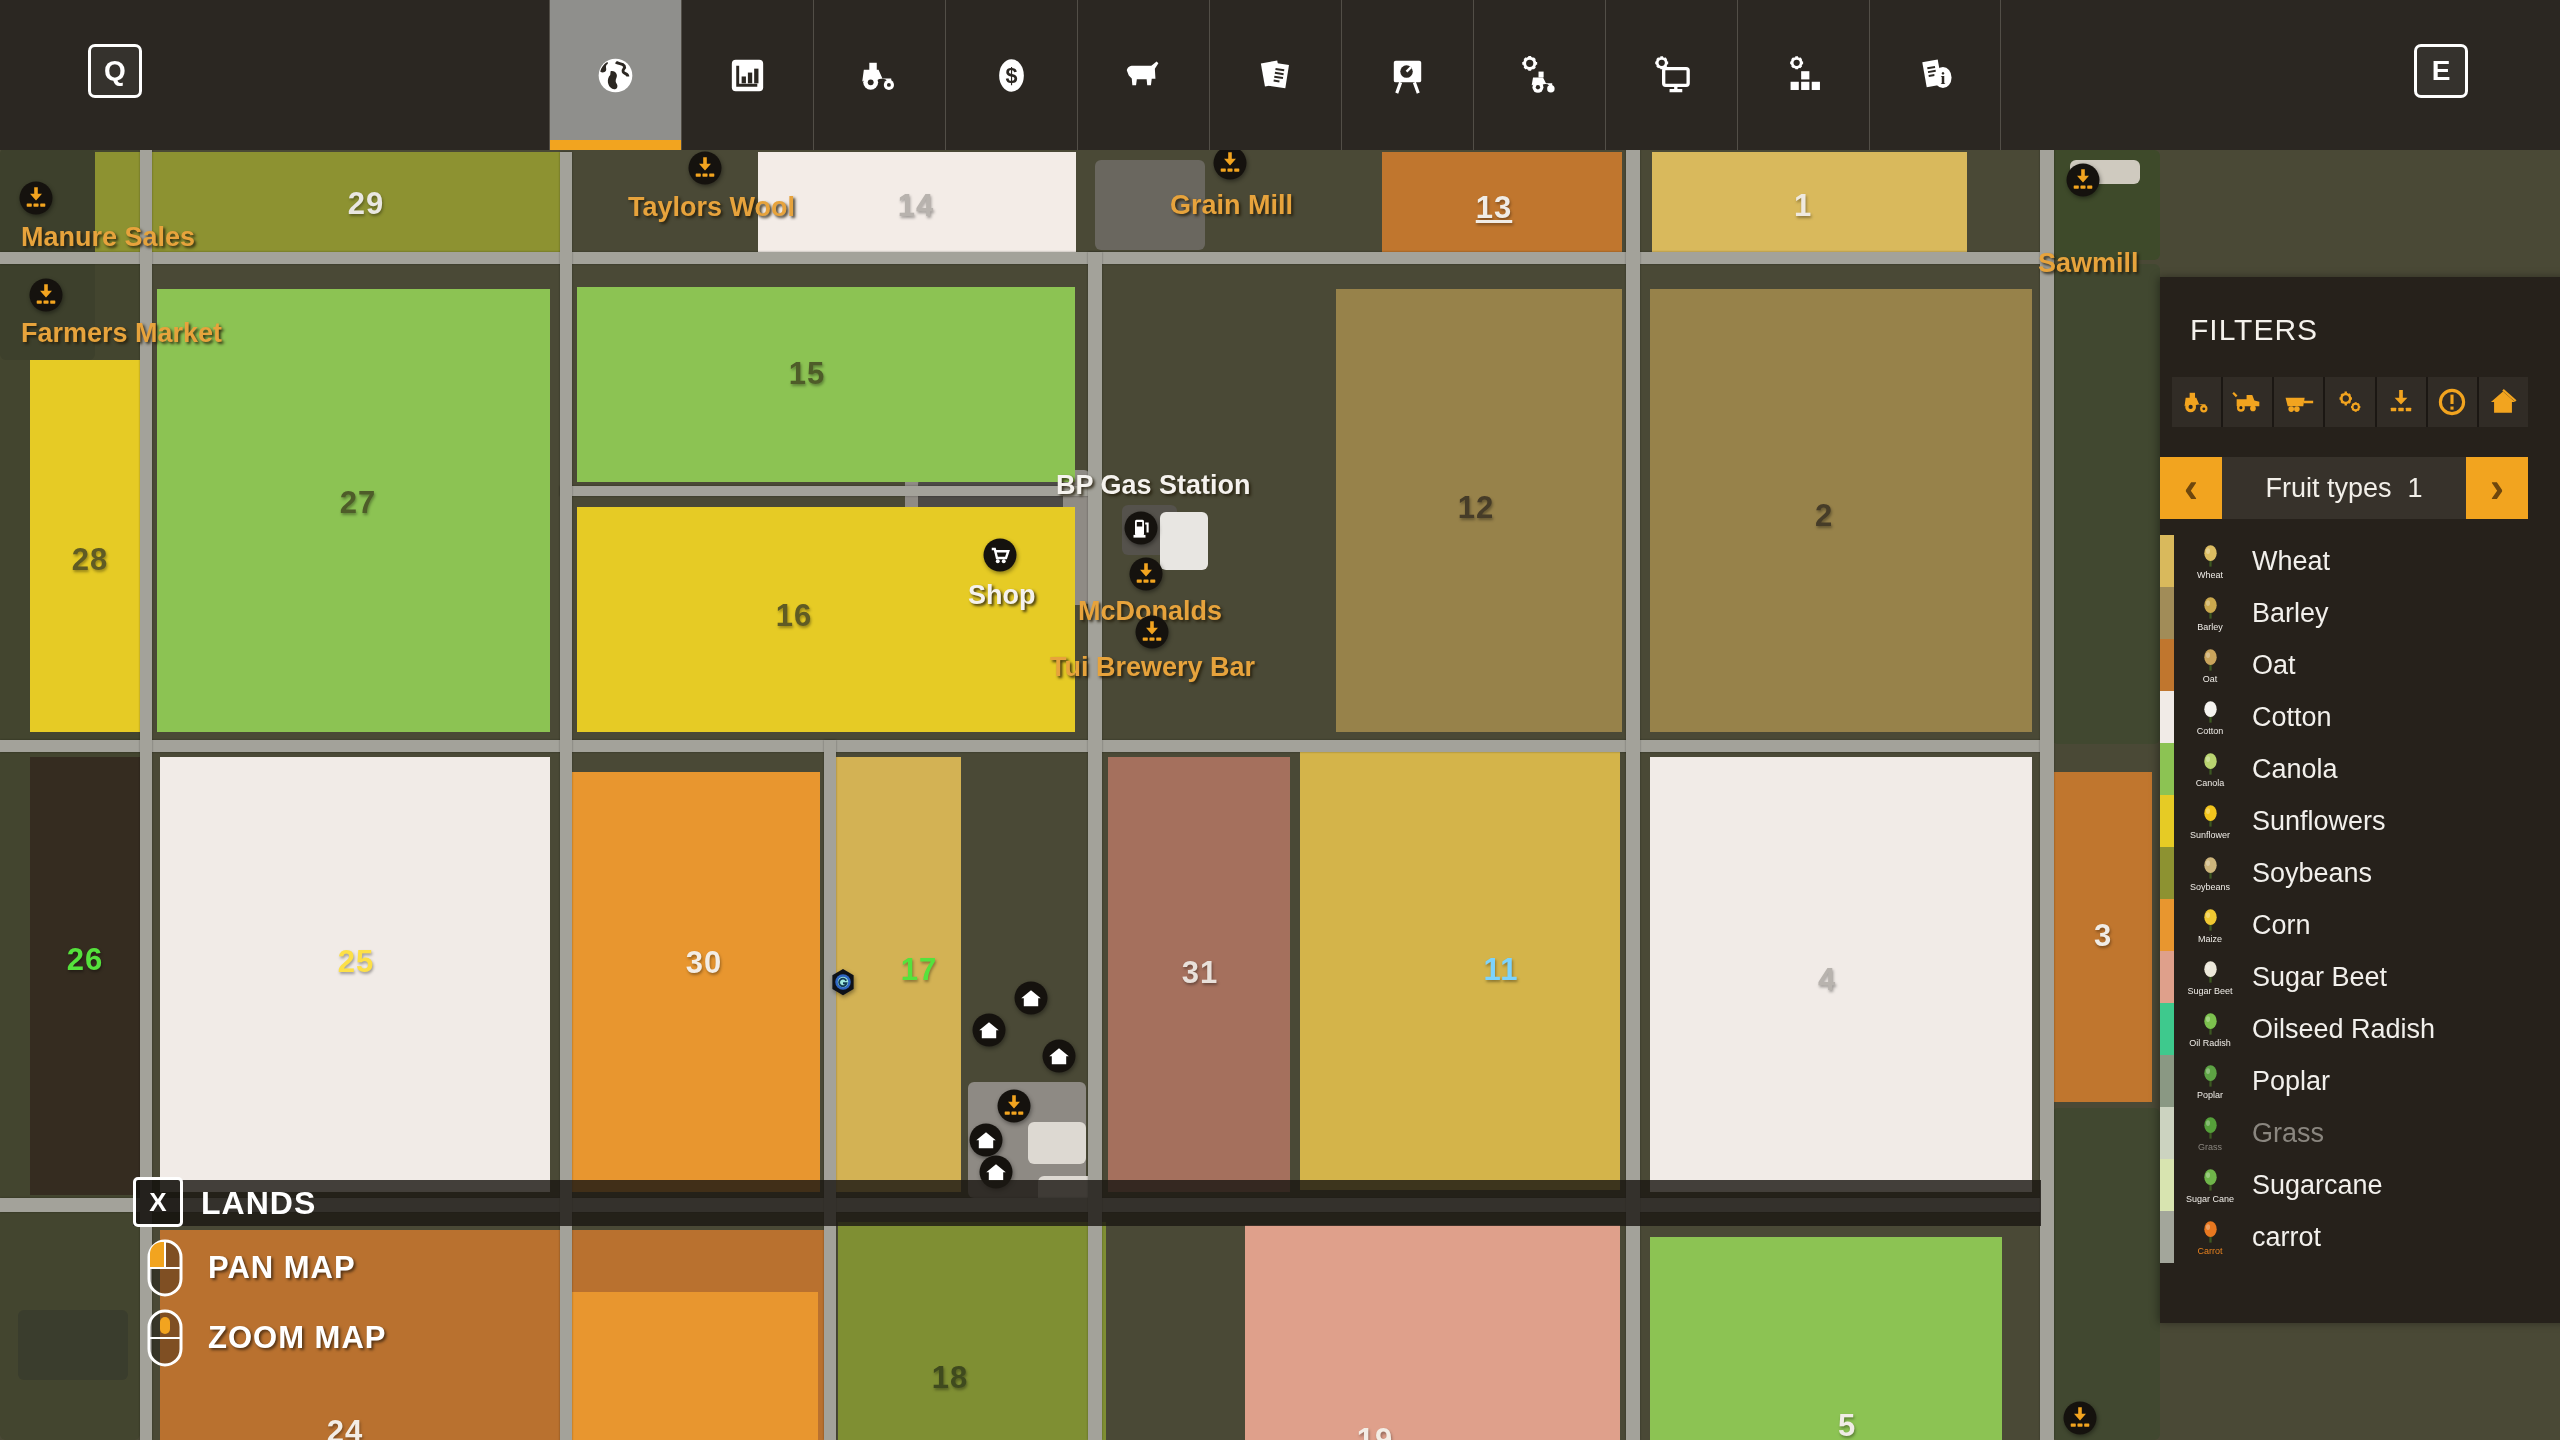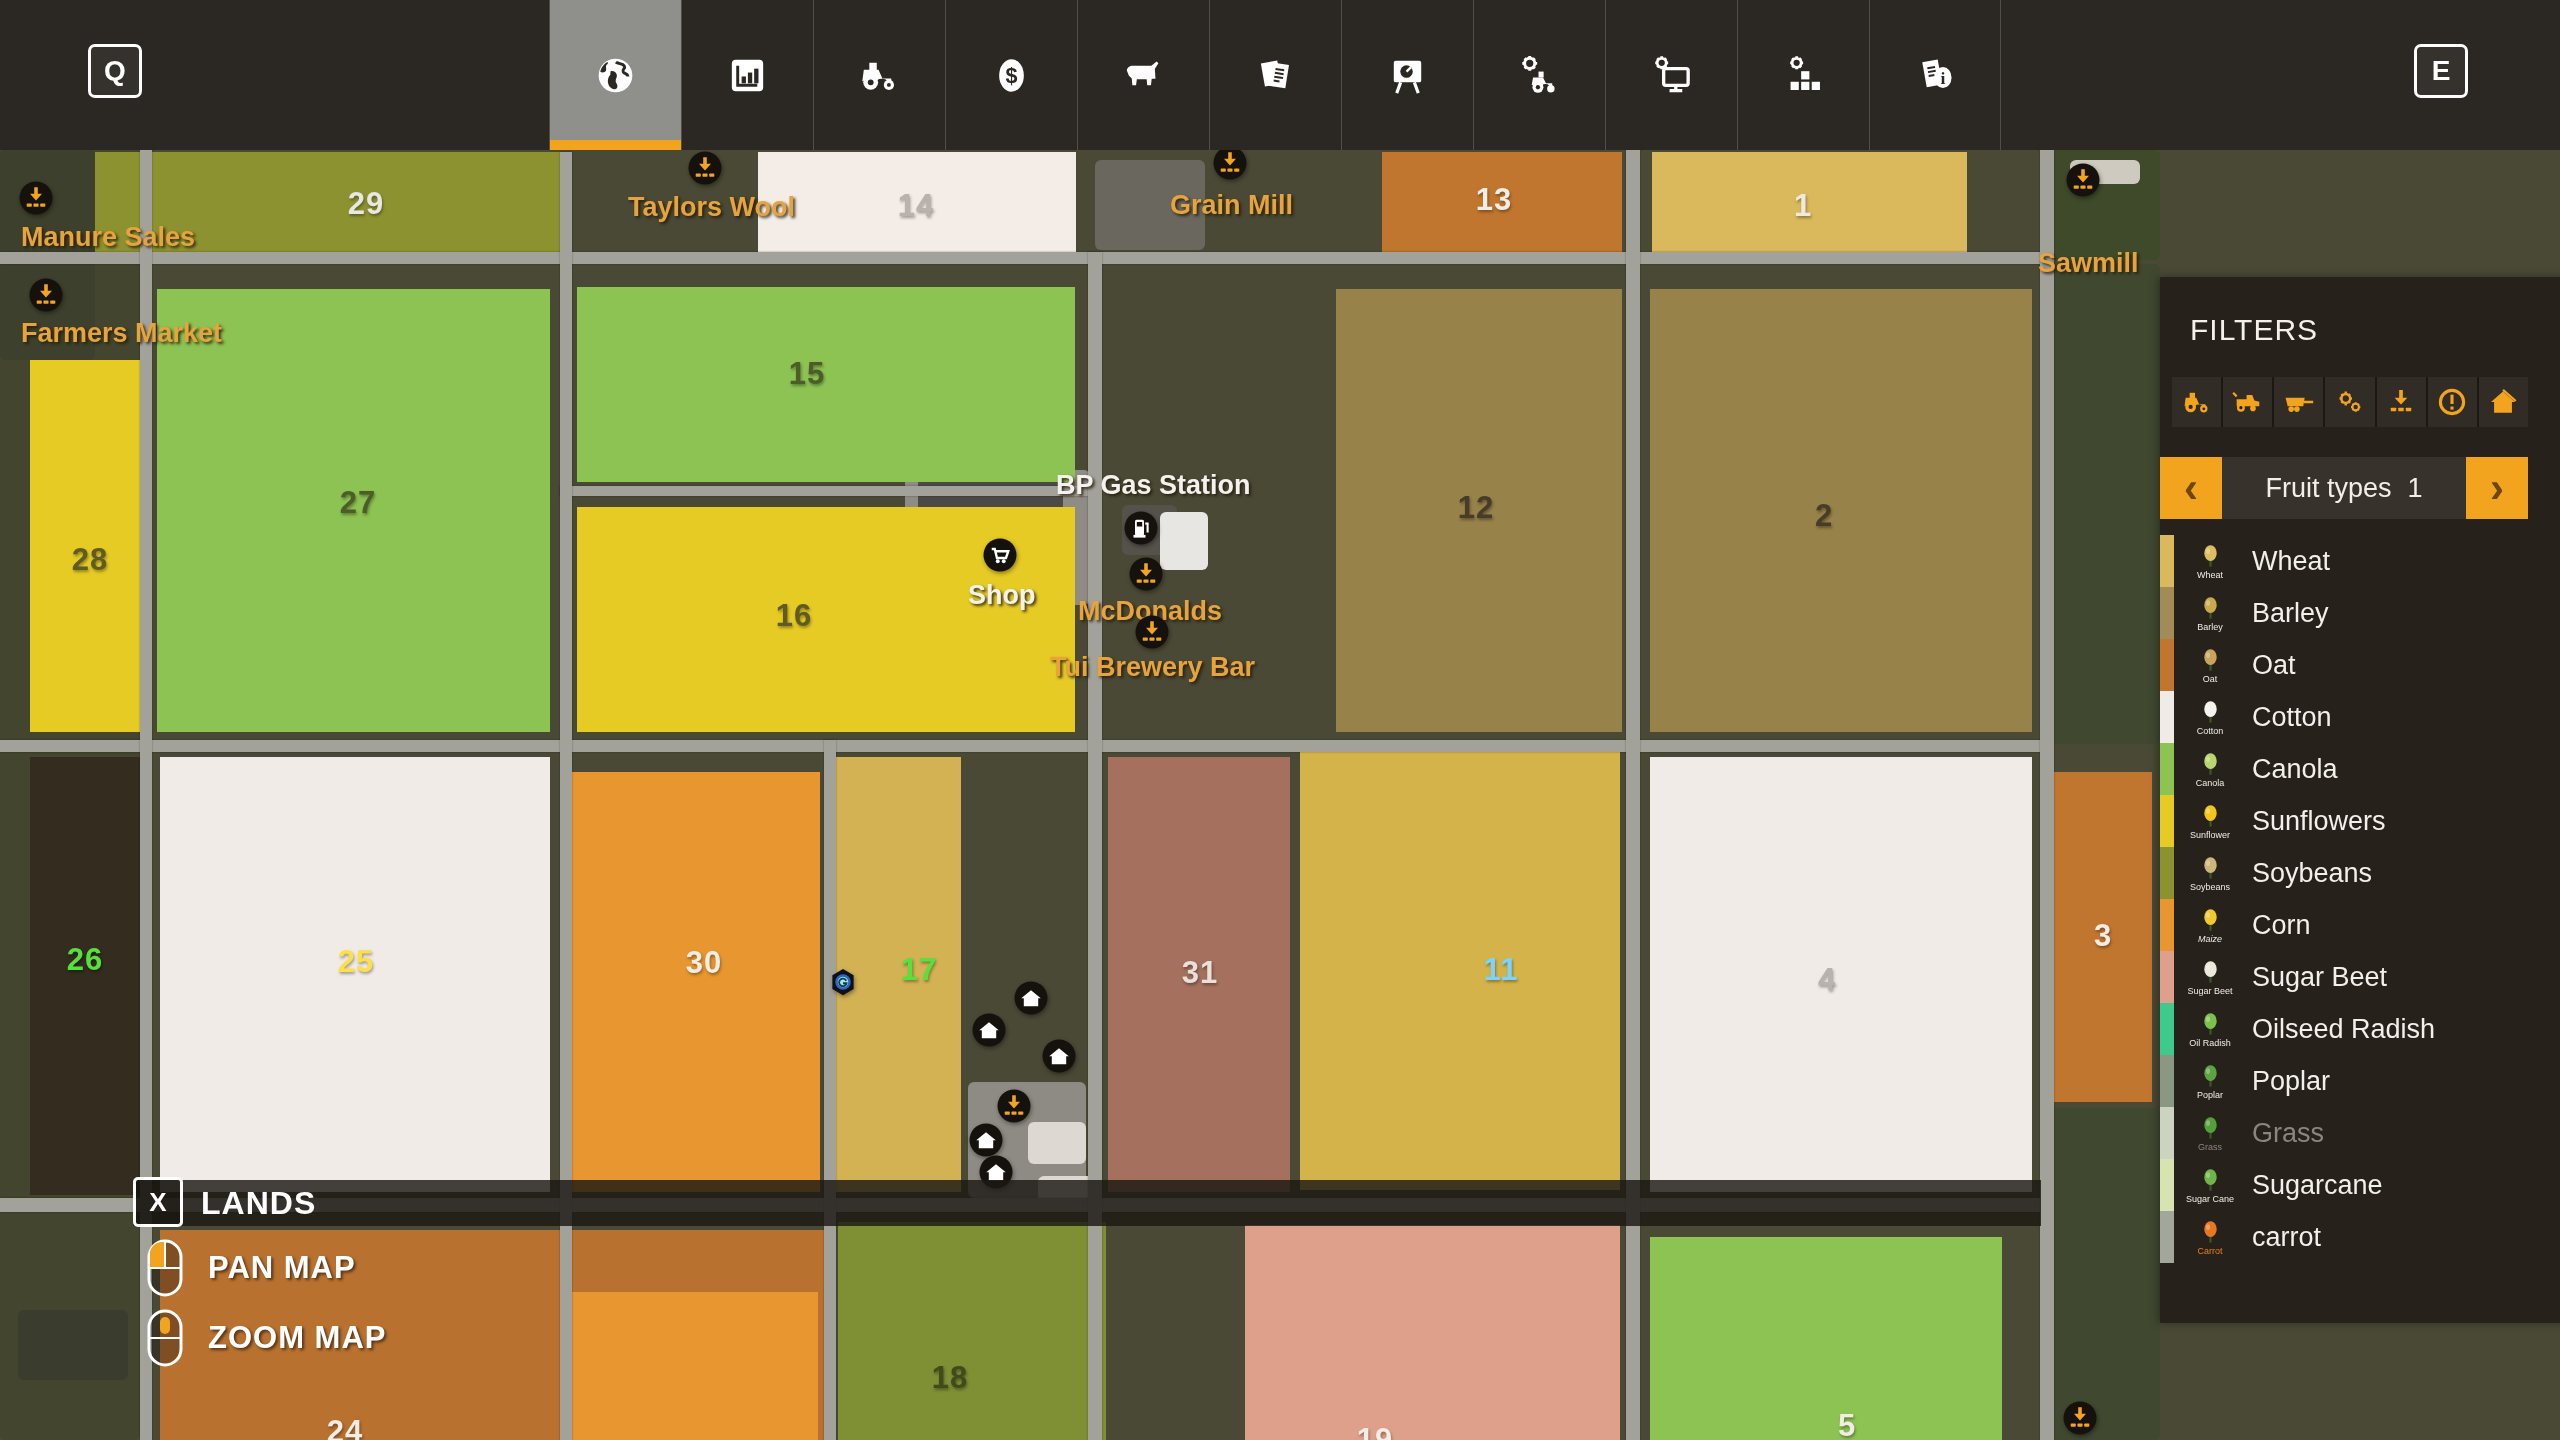--- a/index.html
+++ b/index.html
@@ -114,21 +114,21 @@
     <div class="road" style="left: 0px; top: 1198px; width: 2046px; height: 14px;"></div>
     <div class="road" style="left: 560px; top: 486px; width: 540px; height: 10px;"></div>
     <div class="road" style="left: 140px; top: 148px; width: 12px; height: 1292px;"></div>
     <div class="road" style="left: 560px; top: 152px; width: 12px; height: 1292px;"></div>
     <div class="road" style="left: 824px; top: 740px; width: 12px; height: 700px;"></div>
     <div class="road" style="left: 1088px; top: 252px; width: 14px; height: 1188px;"></div>
     <div class="road" style="left: 1626px; top: 148px; width: 14px; height: 1292px;"></div>
     <div class="road" style="left: 2040px; top: 148px; width: 14px; height: 1292px;"></div>
     <div class="fnum" style="left: 366px; top: 186px; color: rgb(233, 231, 225);">29</div>
     <div class="fnum" style="left: 916px; top: 188px; color: rgb(184, 179, 174);">14</div>
-    <div class="fnum" style="left: 1494px; top: 182px; color: rgb(240, 236, 230);">13</div>
+    <div class="fnum" style="left: 1494px; top: 190px; color: rgb(240, 236, 230); text-decoration: underline;">13</div>
     <div class="fnum" style="left: 1803px; top: 188px; color: rgb(239, 233, 223);">1</div>
     <div class="fnum" style="left: 807px; top: 356px; color: rgb(78, 92, 41);">15</div>
     <div class="fnum" style="left: 358px; top: 485px; color: rgb(78, 92, 41);">27</div>
     <div class="fnum" style="left: 90px; top: 542px; color: rgb(95, 91, 36);">28</div>
     <div class="fnum" style="left: 794px; top: 598px; color: rgb(95, 91, 36);">16</div>
     <div class="fnum" style="left: 1476px; top: 490px; color: rgb(70, 60, 40);">12</div>
     <div class="fnum" style="left: 1824px; top: 498px; color: rgb(70, 60, 40);">2</div>
     <div class="fnum" style="left: 85px; top: 942px; color: rgb(85, 226, 60);">26</div>
     <div class="fnum" style="left: 356px; top: 944px; color: #fde047;">25</div>
     <div class="fnum" style="left: 704px; top: 945px; color: rgb(243, 237, 229);">30</div>
@@ -575,21 +575,21 @@
         <span class="cname">Soybeans</span>
       </div>
       <div class="crop">
         <div class="chip" style="background: rgb(232, 150, 47);"></div>
         <div class="cicon">
           <svg viewBox="0 0 24 24">
             <path d="M12 13v8" stroke="#3c5822" stroke-width="2"></path>
             <ellipse cx="12" cy="9" rx="5.5" ry="7" fill="#f0c832"></ellipse>
             <ellipse cx="9.8" cy="7.2" rx="1.8" ry="2.6" fill="rgba(255,255,255,.3)"></ellipse>
           </svg>
-          <span class="ctag" style="color: rgb(239, 236, 231); font-style: italic;">Maize</span>
+          <span class="ctag" style="color: rgb(239, 236, 231);">Maize</span>
         </div>
         <span class="cname">Corn</span>
       </div>
       <div class="crop">
         <div class="chip" style="background: rgb(223, 160, 139);"></div>
         <div class="cicon">
           <svg viewBox="0 0 24 24">
             <path d="M12 13v8" stroke="#3c5822" stroke-width="2"></path>
             <ellipse cx="12" cy="9" rx="5.5" ry="7" fill="#ece8da"></ellipse>
             <ellipse cx="9.8" cy="7.2" rx="1.8" ry="2.6" fill="rgba(255,255,255,.3)"></ellipse>

